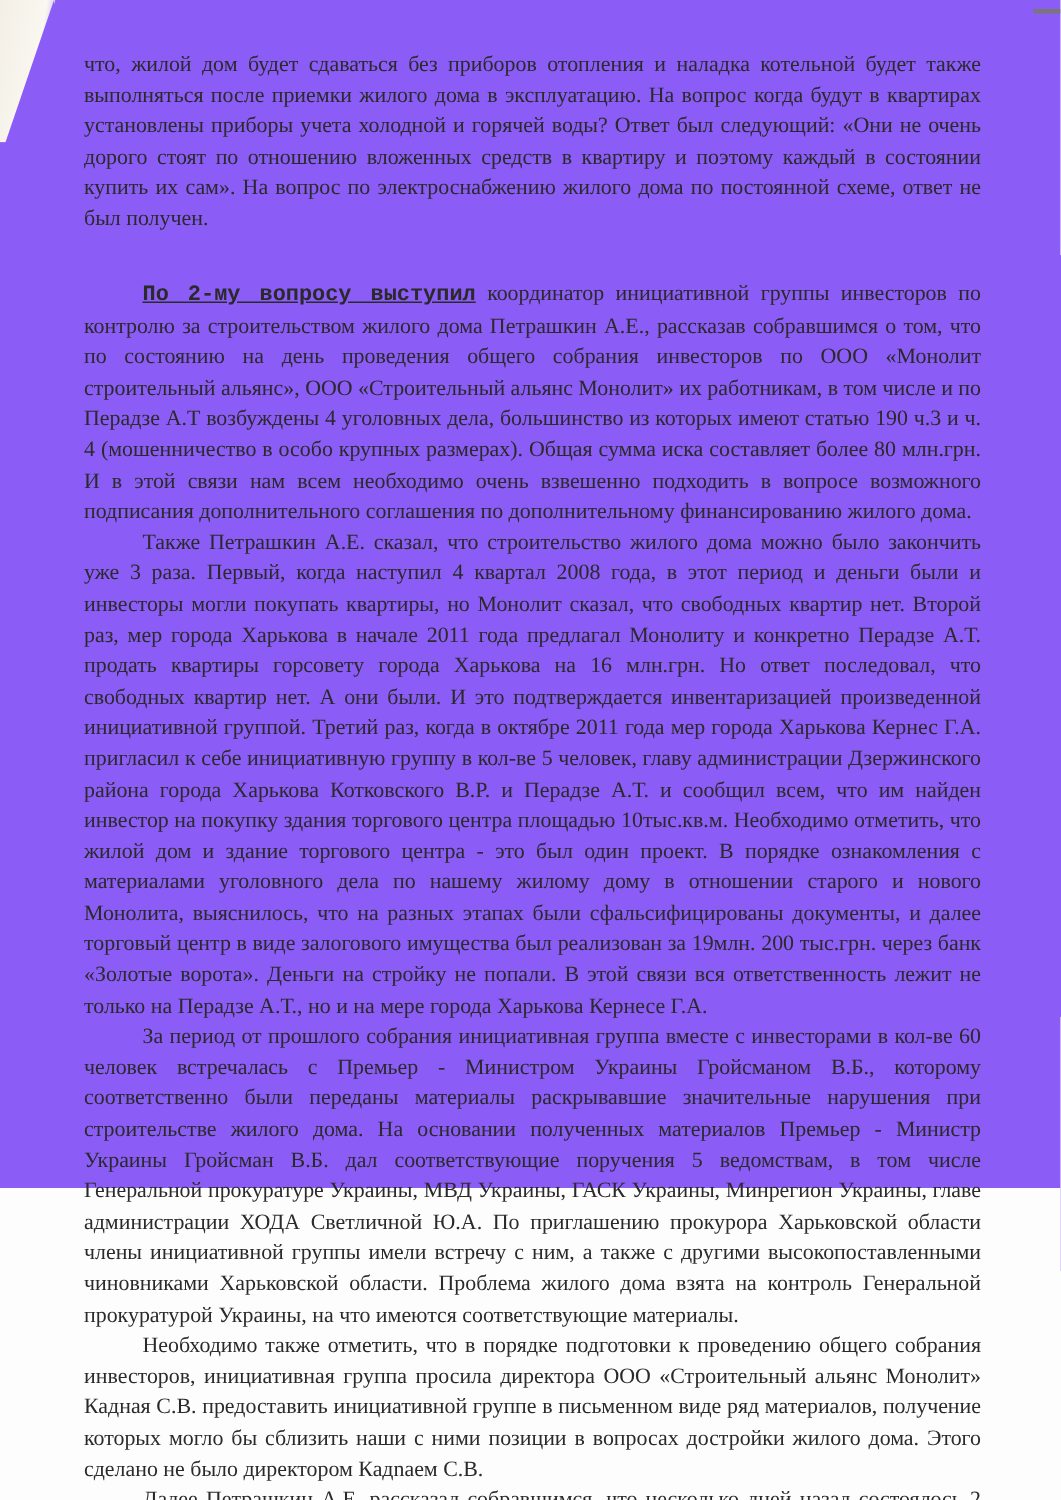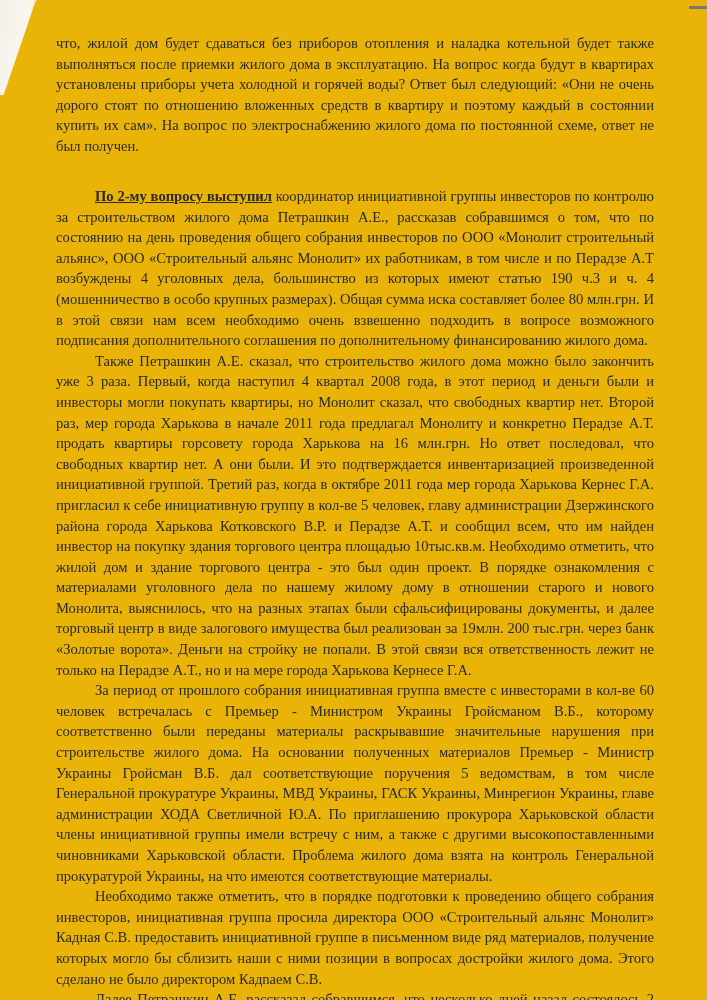--- a/index.html
+++ b/index.html
@@ -11,22 +11,22 @@
       width: 707px;
       height: 1000px;
       position: relative;
       overflow: hidden;
       font-family: "Liberation Serif", "DejaVu Serif", serif;
       color: #2a2a2a;
     }
     .page {
       position: absolute;
       left: 0; top: 0;
-      width: 707px; height: 1000px;
-      background: #eab308;
+      width: 707px; height: 792px;
+      background: #8b5cf6;
     }
     .corner-fold {
       position: absolute;
       left: 0; top: 0;
       width: 36px; height: 95px;
       background: linear-gradient(100deg, #f3efe6 0%, #faf7f0 60%, rgba(255,255,255,0) 100%);
       clip-path: polygon(0 0, 100% 0, 10% 100%, 0 100%);
     }
     .corner-fold-edge {
       position: absolute;
@@ -60,20 +60,21 @@
       position: absolute;
       left: 56px;
       width: 598px;
       font-size: 13px;
       line-height: 20px;
       color: #e6e6e6;
     }
     .heading-run {
       font-weight: bold;
       text-decoration: underline;
+      font-family: Liberation Mono, monospace;
     }
     .block1 { top: 33px; }
     .block2 { top: 186px; }
   </style>
 </head>
 <body>
 
 <div class="page">
   <div class="corner-fold"></div>
   <div class="corner-fold-edge"></div>

